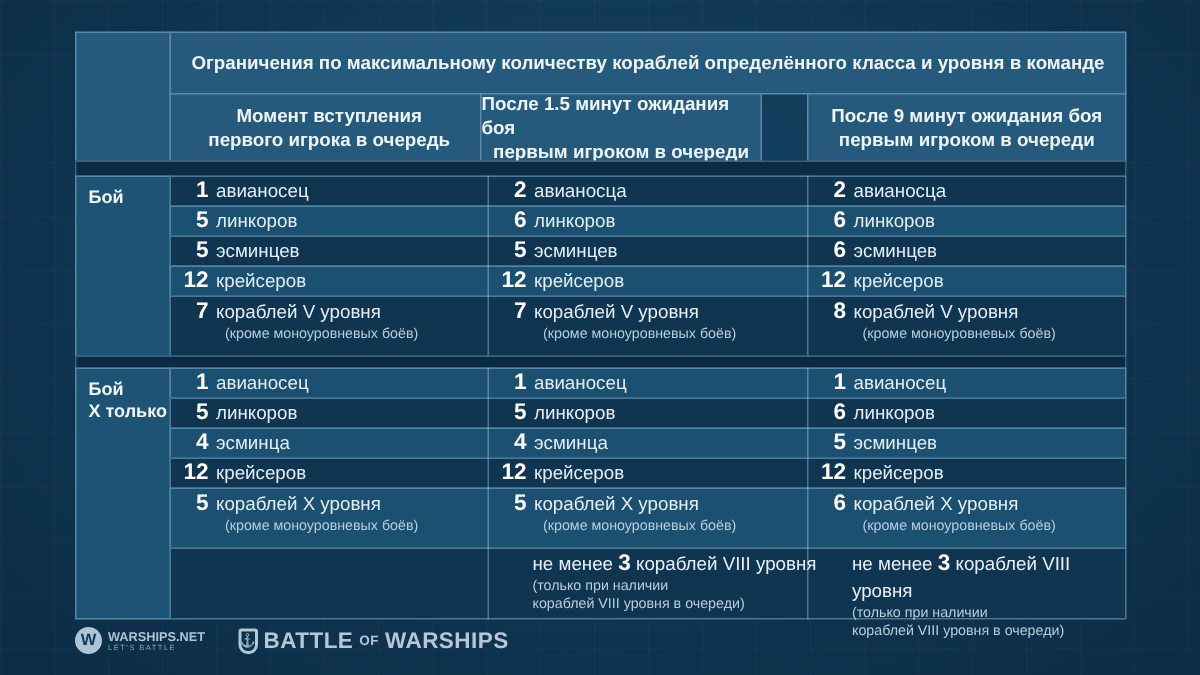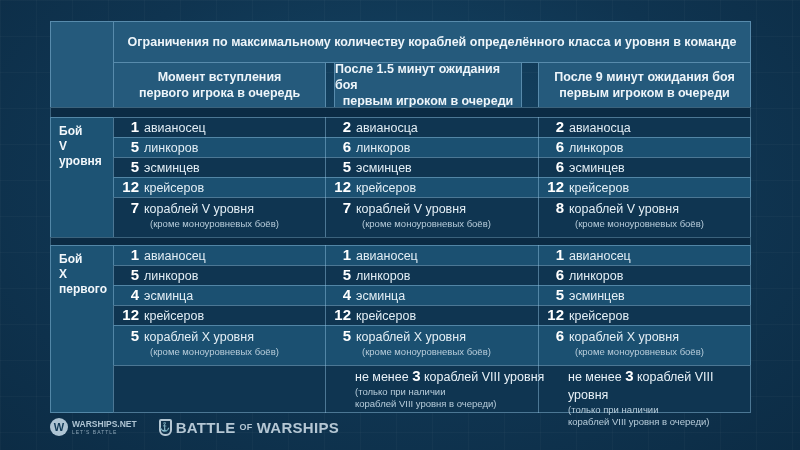--- a/index.html
+++ b/index.html
@@ -47,34 +47,33 @@
 <div class="grid-bg"></div>
 
 <div class="table">
 
   <div class="cell hdr" style="left:0;top:0;width:64px;height:87px;"></div>
   <div class="cell hdr htxt" style="left:63px;top:0;width:638px;height:42px;">Ограничения по максимальному количеству кораблей определённого класса и уровня в команде</div>
   <div class="cell hdr htxt" style="left:63px;top:41px;width:213px;height:46px;">
     <span>Момент вступления</span>
     <span>первого игрока в очередь</span>
   </div>
-  <div class="cell hdr htxt" style="left:284px;top:41px;width:188px;height:46px;">
+  <div class="cell hdr htxt" style="left:270px;top:41px;width:188px;height:46px;">
     <span>После 1.5 минут ожидания боя</span>
     <span>первым игроком в очереди</span>
   </div>
   <div class="cell hdr htxt" style="left:488px;top:41px;width:213px;height:46px;">
     <span>После 9 минут ожидания боя</span>
     <span>первым игроком в очереди</span>
   </div>
   <div class="cell spacer" style="left:0;top:86px;width:701px;height:11px;"></div>
 
   <div class="cell lbl" style="left:0;top:96px;width:64px;height:121px;">
     <div class="sec-label">
       <div>Бой</div>
-      <div>V уровня</div>
     </div>
   </div>
 
   <div class="cell rowA" style="left:63px;top:96px;width:638px;height:21px;"></div>
   <div class="entry" style="position:absolute;left:63px;top:97px;">
       <span class="num">1</span>
       <span class="unit">авианосец</span>
     </div>
   <div class="entry" style="position:absolute;left:275px;top:97px;">
       <span class="num">2</span>
@@ -151,21 +150,21 @@
   </div>
 
   <div style="position:absolute;left:275px;top:96px;width:1px;height:121px;background:rgba(150,200,230,0.45);"></div>
   <div style="position:absolute;left:488px;top:96px;width:1px;height:121px;background:rgba(150,200,230,0.45);"></div>
 
   <div class="cell spacer" style="left:0;top:216px;width:701px;height:9px;"></div>
 
   <div class="cell lbl" style="left:0;top:224px;width:64px;height:168px;">
     <div class="sec-label">
       <div>Бой</div>
-      <div>X первого</div>
+      <div>X только</div>
     </div>
   </div>
 
   <div class="cell rowB" style="left:63px;top:224px;width:638px;height:21px;"></div>
   <div class="entry" style="position:absolute;left:63px;top:225px;">
       <span class="num">1</span>
       <span class="unit">авианосец</span>
     </div>
   <div class="entry" style="position:absolute;left:275px;top:225px;">
       <span class="num">1</span>

